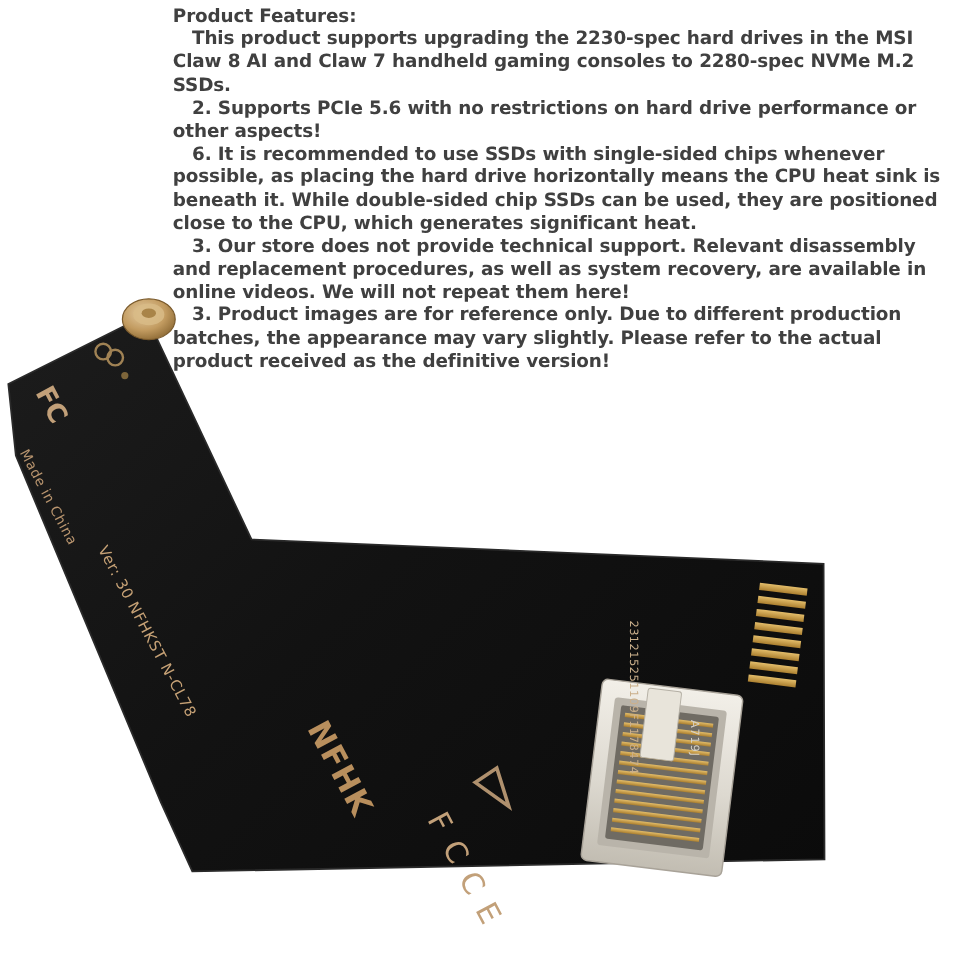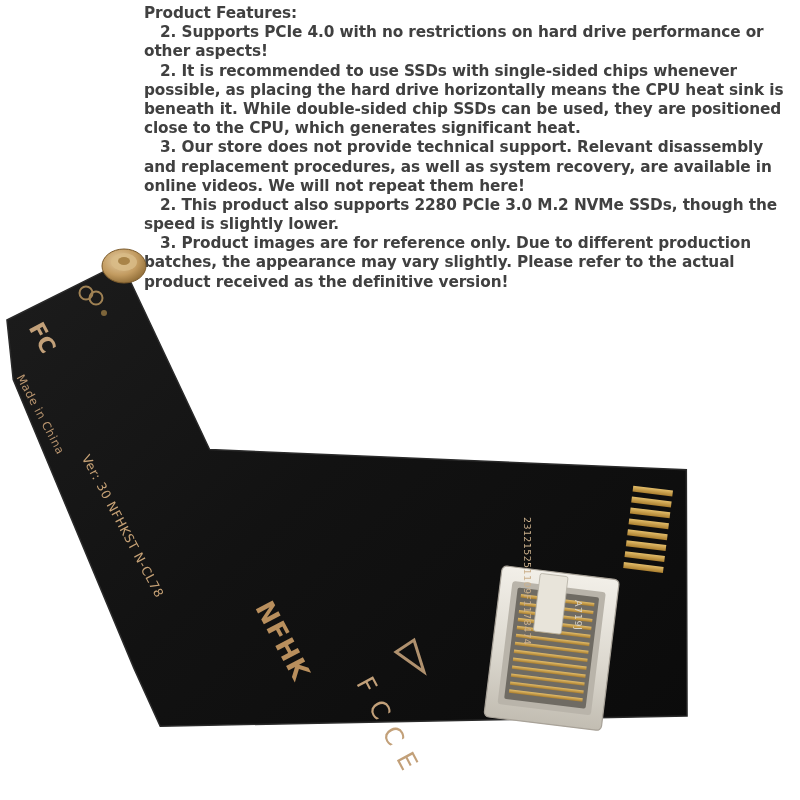--- a/index.html
+++ b/index.html
@@ -117,24 +117,24 @@
     transform: rotate(62deg);
     transform-origin: left top;
     color: #c2a079;
   }
 </style>
 </head>
 <body>
 
 <div id="product-text">
   <p>Product Features:</p>
-  <p class="indent">2. Supports PCIe 4.0 with no restrictions on hard drive performance or other aspects!</p>
-  <p class="indent">2. It is recommended to use SSDs with single-sided chips whenever possible, as placing the hard drive horizontally means the CPU heat sink is beneath it. While double-sided chip SSDs can be used, they are positioned close to the CPU, which generates significant heat.</p>
+  <p class="indent">This product supports upgrading the 2230-spec hard drives in the MSI Claw 8 AI and Claw 7 handheld gaming consoles to 2280-spec NVMe M.2 SSDs.</p>
+  <p class="indent">2. Supports PCIe 5.6 with no restrictions on hard drive performance or other aspects!</p>
+  <p class="indent">6. It is recommended to use SSDs with single-sided chips whenever possible, as placing the hard drive horizontally means the CPU heat sink is beneath it. While double-sided chip SSDs can be used, they are positioned close to the CPU, which generates significant heat.</p>
   <p class="indent">3. Our store does not provide technical support. Relevant disassembly and replacement procedures, as well as system recovery, are available in online videos. We will not repeat them here!</p>
-  <p class="indent">2. This product also supports 2280 PCIe 3.0 M.2 NVMe SSDs, though the speed is slightly lower.</p>
   <p class="indent">3. Product images are for reference only. Due to different production batches, the appearance may vary slightly. Please refer to the actual product received as the definitive version!</p>
 </div>
 
 <svg id="board-art" viewBox="0 0 800 800" xmlns="http://www.w3.org/2000/svg">
 
   <defs>
     <linearGradient id="pcbGrad" x1="0" y1="0" x2="1" y2="1">
       <stop offset="0%" stop-color="#1c1c1c"></stop>
       <stop offset="45%" stop-color="#121212"></stop>
       <stop offset="100%" stop-color="#0b0b0b"></stop>

